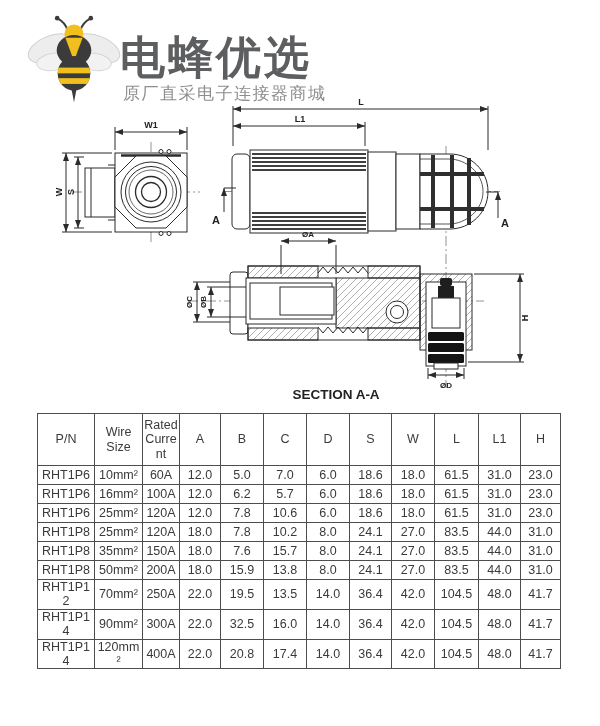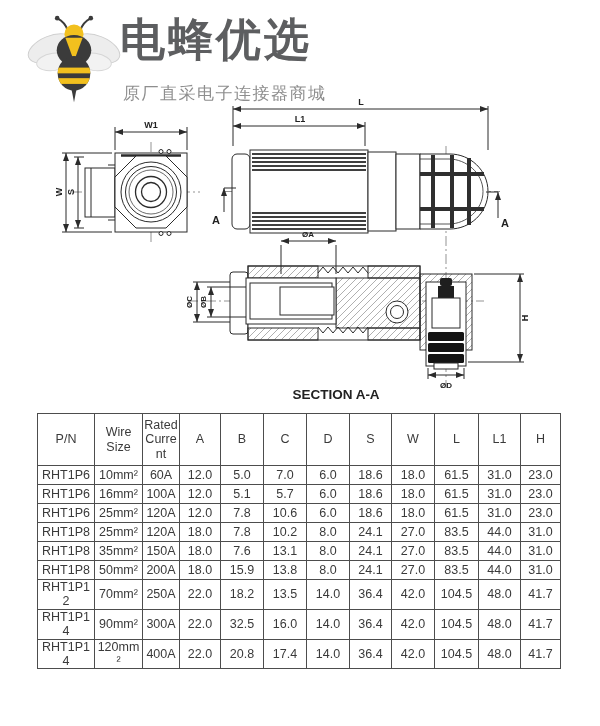--- a/index.html
+++ b/index.html
@@ -1,20 +1,20 @@
 <!DOCTYPE html>
 <html><head>
 <meta charset="utf-8">
 <style>
   html,body{margin:0;padding:0;background:#ffffff;}
   .page{position:relative;width:600px;height:726px;background:#ffffff;overflow:hidden;
         font-family:"Liberation Sans",sans-serif;}
   
   .bee{position:absolute;left:26px;top:10px;width:96px;height:96px;}
-  .brand-title{position:absolute;left:120px;top:10px;font-size:45px;font-weight:600;
+  .brand-title{position:absolute;left:120px;top:28px;font-size:45px;font-weight:600;
                color:#5d5e60;letter-spacing:3px;font-family:"DejaVu Sans",sans-serif;}
   .brand-sub{position:absolute;left:123px;top:82px;font-size:17px;color:#8e8e8e;
              letter-spacing:1.5px;font-family:Liberation Sans, sans-serif;}
   
   .drawing{position:absolute;left:0;top:96px;width:600px;height:320px;}
   .drawing text{font-family:"Liberation Sans",sans-serif;fill:#222;}
   .dimlbl{font-size:9px;font-weight:bold;}
   .dimlbl-sm{font-size:8px;font-weight:bold;}
   .seclbl{font-size:13.5px;font-weight:bold;}
   .albl{font-size:11px;font-weight:bold;}
@@ -271,21 +271,21 @@
           <td>18.0</td>
           <td>61.5</td>
           <td>31.0</td>
           <td>23.0</td>
         </tr>
         <tr>
           <td>RHT1P6</td>
           <td>16mm²</td>
           <td>100A</td>
           <td>12.0</td>
-          <td>5.1</td>
+          <td>6.2</td>
           <td>5.7</td>
           <td>6.0</td>
           <td>18.6</td>
           <td>18.0</td>
           <td>61.5</td>
           <td>31.0</td>
           <td>23.0</td>
         </tr>
         <tr>
           <td>RHT1P6</td>
@@ -314,21 +314,21 @@
           <td>83.5</td>
           <td>44.0</td>
           <td>31.0</td>
         </tr>
         <tr>
           <td>RHT1P8</td>
           <td>35mm²</td>
           <td>150A</td>
           <td>18.0</td>
           <td>7.6</td>
-          <td>13.1</td>
+          <td>15.7</td>
           <td>8.0</td>
           <td>24.1</td>
           <td>27.0</td>
           <td>83.5</td>
           <td>44.0</td>
           <td>31.0</td>
         </tr>
         <tr>
           <td>RHT1P8</td>
           <td>50mm²</td>
@@ -341,21 +341,21 @@
           <td>27.0</td>
           <td>83.5</td>
           <td>44.0</td>
           <td>31.0</td>
         </tr>
         <tr>
           <td>RHT1P12</td>
           <td>70mm²</td>
           <td>250A</td>
           <td>22.0</td>
-          <td>18.2</td>
+          <td>19.5</td>
           <td>13.5</td>
           <td>14.0</td>
           <td>36.4</td>
           <td>42.0</td>
           <td>104.5</td>
           <td>48.0</td>
           <td>41.7</td>
         </tr>
         <tr>
           <td>RHT1P14</td>

